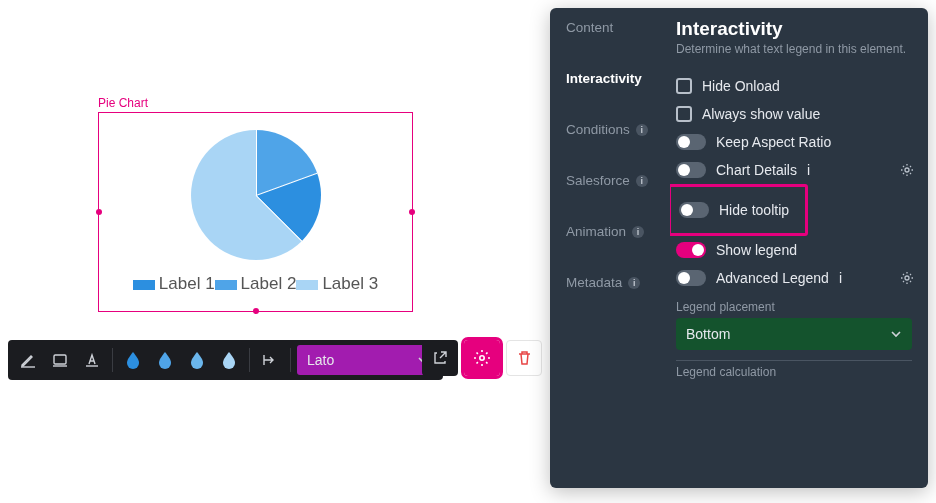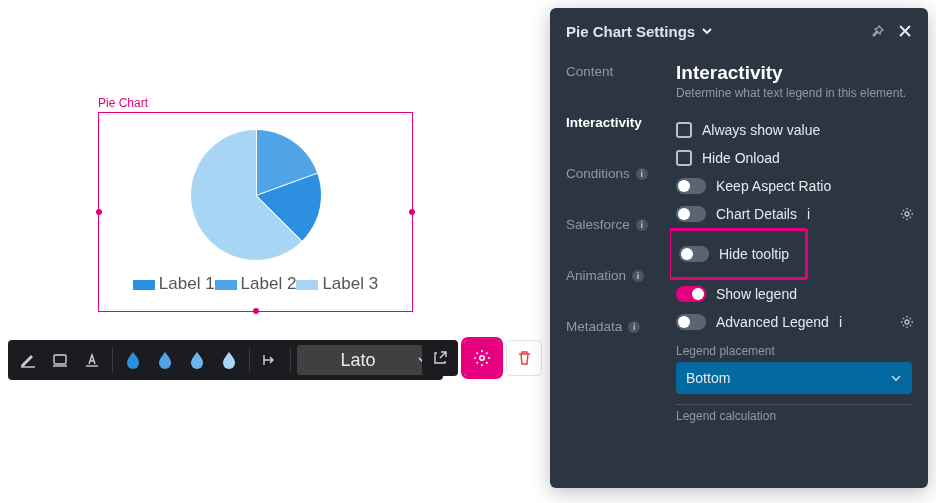--- a/index.html
+++ b/index.html
@@ -124,29 +124,29 @@
     border-radius:3px;
     cursor:pointer;
   }
   .tb-sep {
     width:1px;
     height:24px;
     background:#3a3c42;
     margin:0 2px;
   }
   .font-select {
-    background:#404040;
+    background:#a21caf;
     color:#e6e8ec;
     border:none;
-    font-size:18px;
+    font-size:14px;
     padding:4px 28px 4px 10px;
     height:30px;
     border-radius:3px;
     width:140px;
-    text-align:center;
+    text-align:left;
     position:relative;
     cursor:pointer;
   }
   .font-select-wrap { position:relative; }
   .font-select-wrap .chev {
     position:absolute;
     right:8px;
     top:50%;
     transform:translateY(-50%);
     pointer-events:none;
@@ -295,21 +295,21 @@
     margin-left:-8px;
     width:140px;
   }
   .field-label {
     font-size:12px;
     color:#8f99a5;
     margin-top:8px;
   }
   .select {
     margin-top:4px;
-    background:#0369a1;
+    background:#14532d;
     border-radius:4px;
     padding:8px 10px;
     font-size:14px;
     color:#e6e9ee;
     display:flex;
     align-items:center;
     justify-content:space-between;
     cursor:pointer;
   }
   .hr {
@@ -408,39 +408,20 @@
       </svg>
   </div>
   <div class="tb-trash">
     <svg width="15" height="16" viewBox="0 0 15 16">
         <path d="M2 4h11M5 4V2h5v2M4 4l1 10h5l1-10" fill="none" stroke="#e84545" stroke-width="1.5"></path>
       </svg>
   </div>
 </div>
 
 <div class="panel">
-  <div class="panel-header">
-    <span class="title">Pie Chart Settings</span>
-    <span>
-      <svg width="12" height="12" viewBox="0 0 12 12">
-          <path d="M2 4l4 4 4-4" fill="none" stroke="#fff" stroke-width="1.8"></path>
-        </svg>
-    </span>
-    <span class="spacer"></span>
-    <span class="hicon">
-      <svg width="15" height="15" viewBox="0 0 15 15">
-          <path d="M9 2l4 4-2 1-1 3-2-2-4 4-1-1 4-4-2-2 3-1 1-2z" fill="none" stroke="#9aa4af" stroke-width="1.3"></path>
-        </svg>
-    </span>
-    <span class="hicon">
-      <svg width="14" height="14" viewBox="0 0 14 14">
-          <path d="M2 2l10 10M12 2L2 12" stroke="#e6e9ee" stroke-width="2"></path>
-        </svg>
-    </span>
-  </div>
 
   <div class="panel-body">
     <div class="panel-tabs">
       <div class="tab">
           <span>Content</span>
         </div>
       <div class="tab active">
           <span>Interactivity</span>
         </div>
       <div class="tab">
@@ -460,25 +441,25 @@
           <span class="info">i</span>
         </div>
     </div>
 
     <div class="panel-content">
       <h2>Interactivity</h2>
       <div class="sub">Determine what text legend in this element.</div>
 
       <div class="opt-row">
         <span class="checkbox"></span>
-        <span>Always show value</span>
+        <span>Hide Onload</span>
       </div>
       <div class="opt-row">
         <span class="checkbox"></span>
-        <span>Hide Onload</span>
+        <span>Always show value</span>
       </div>
       <div class="opt-row">
         <span class="toggle">
             <span class="knob"></span>
           </span>
         <span>Keep Aspect Ratio</span>
       </div>
       <div class="opt-row">
         <span class="toggle">
             <span class="knob"></span>

